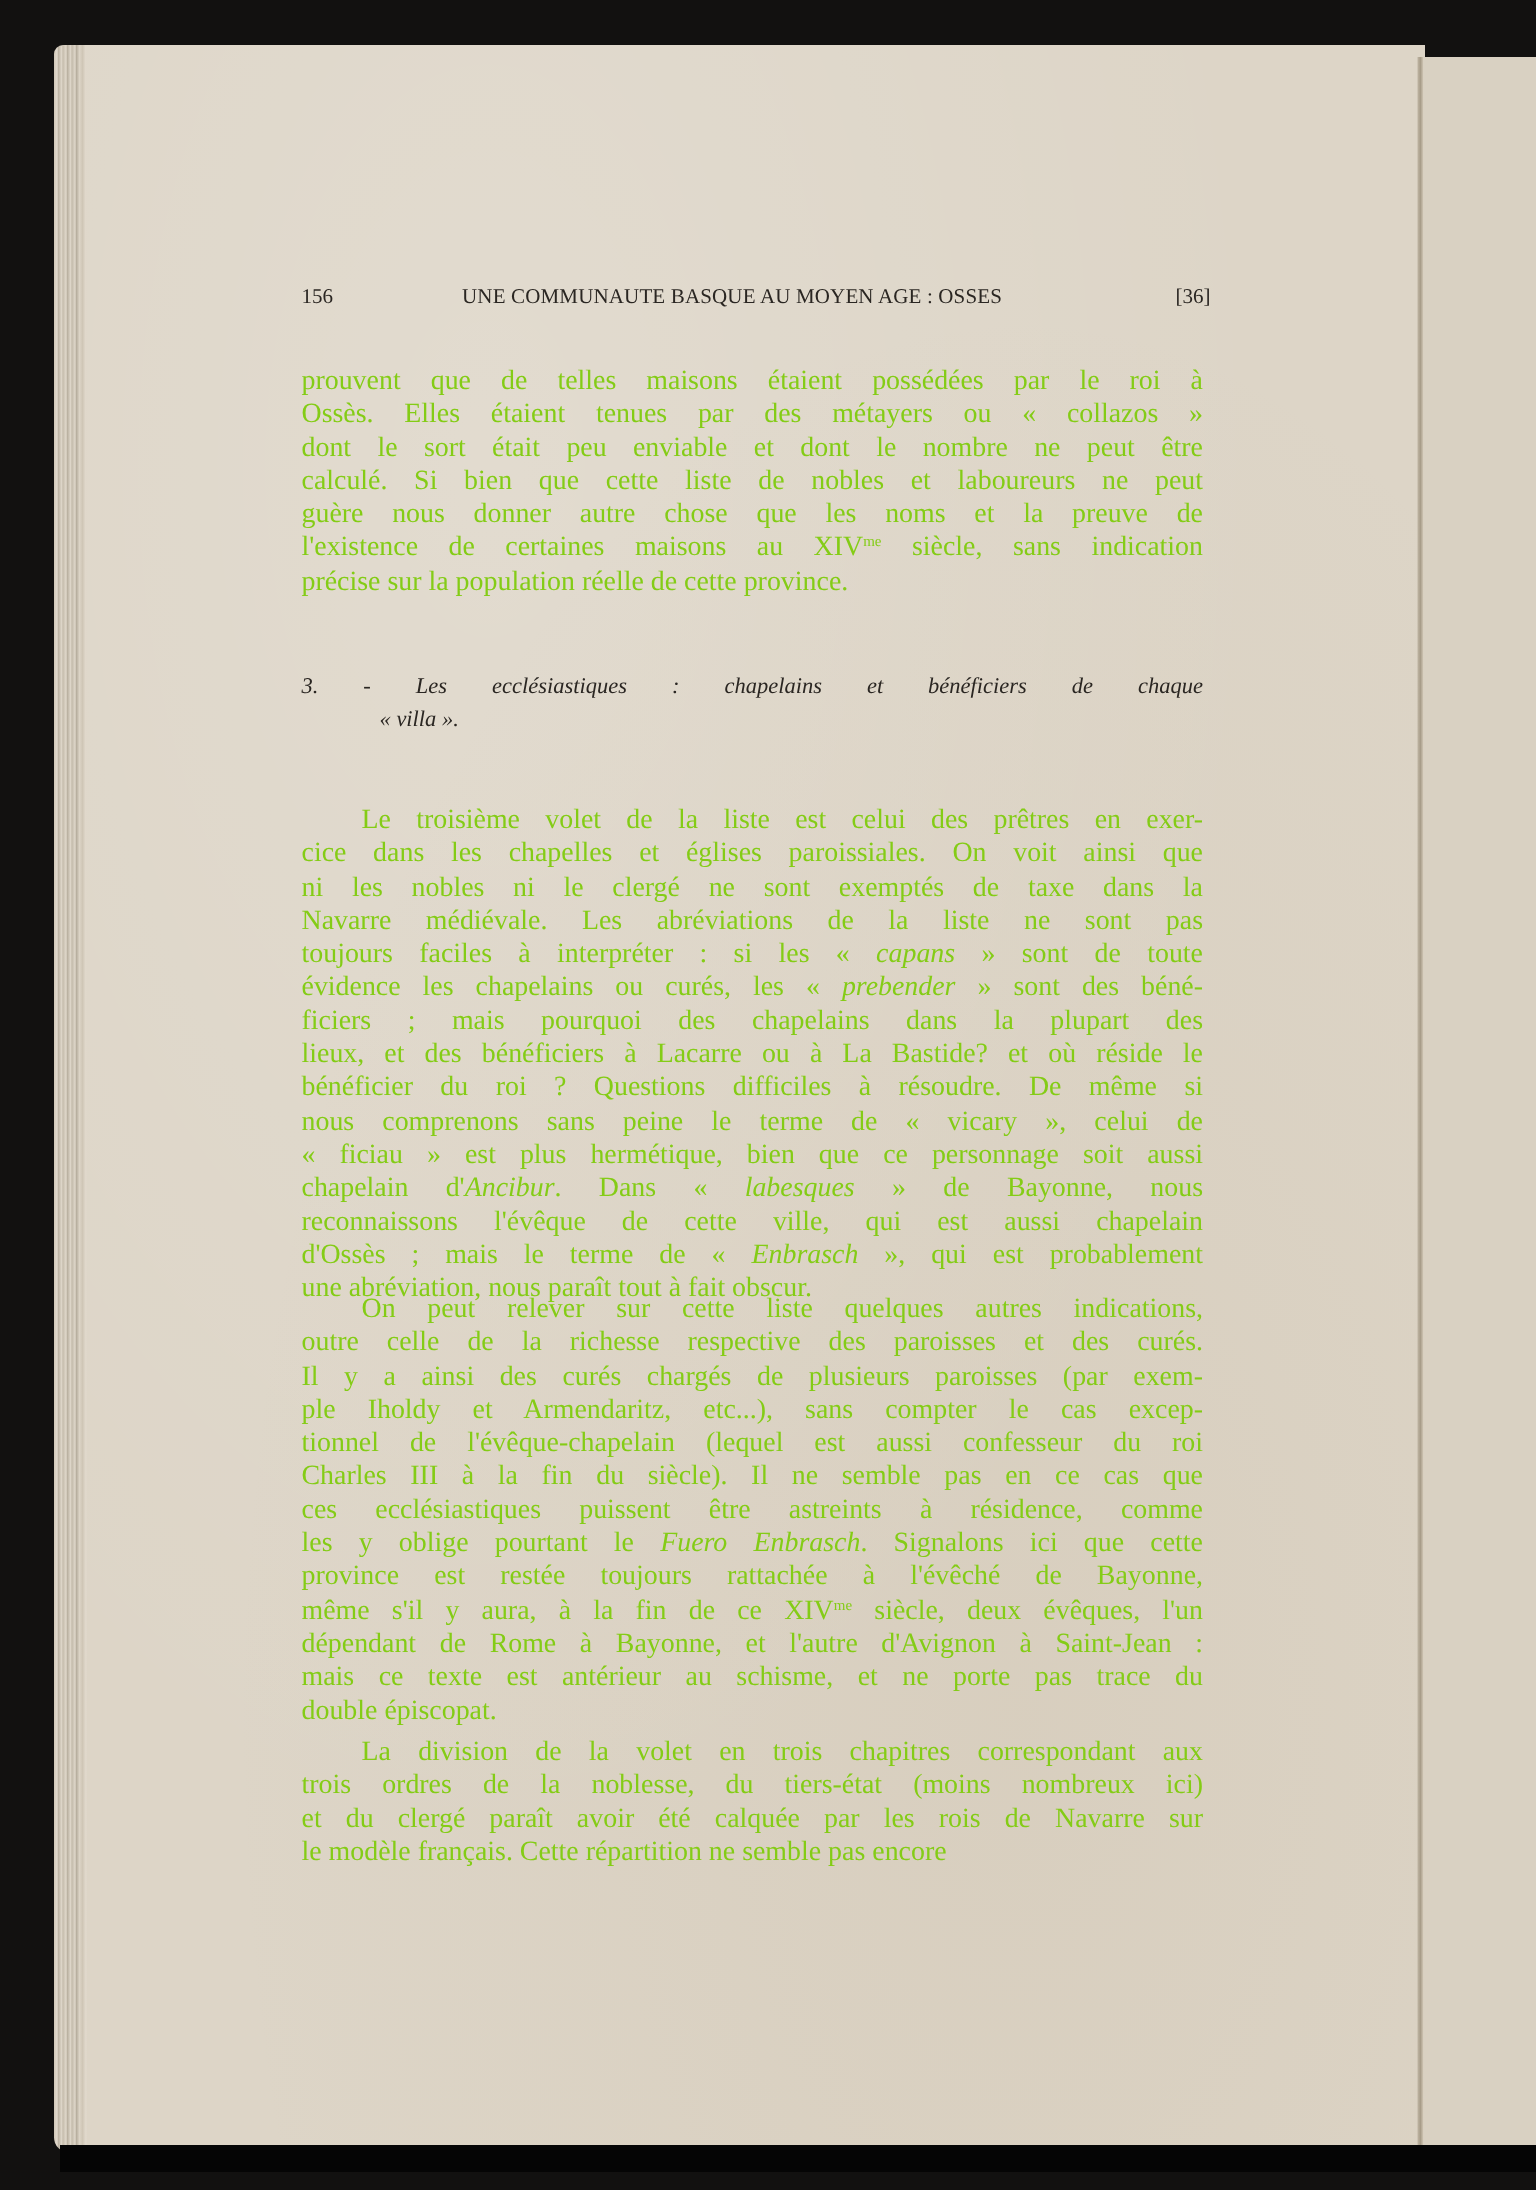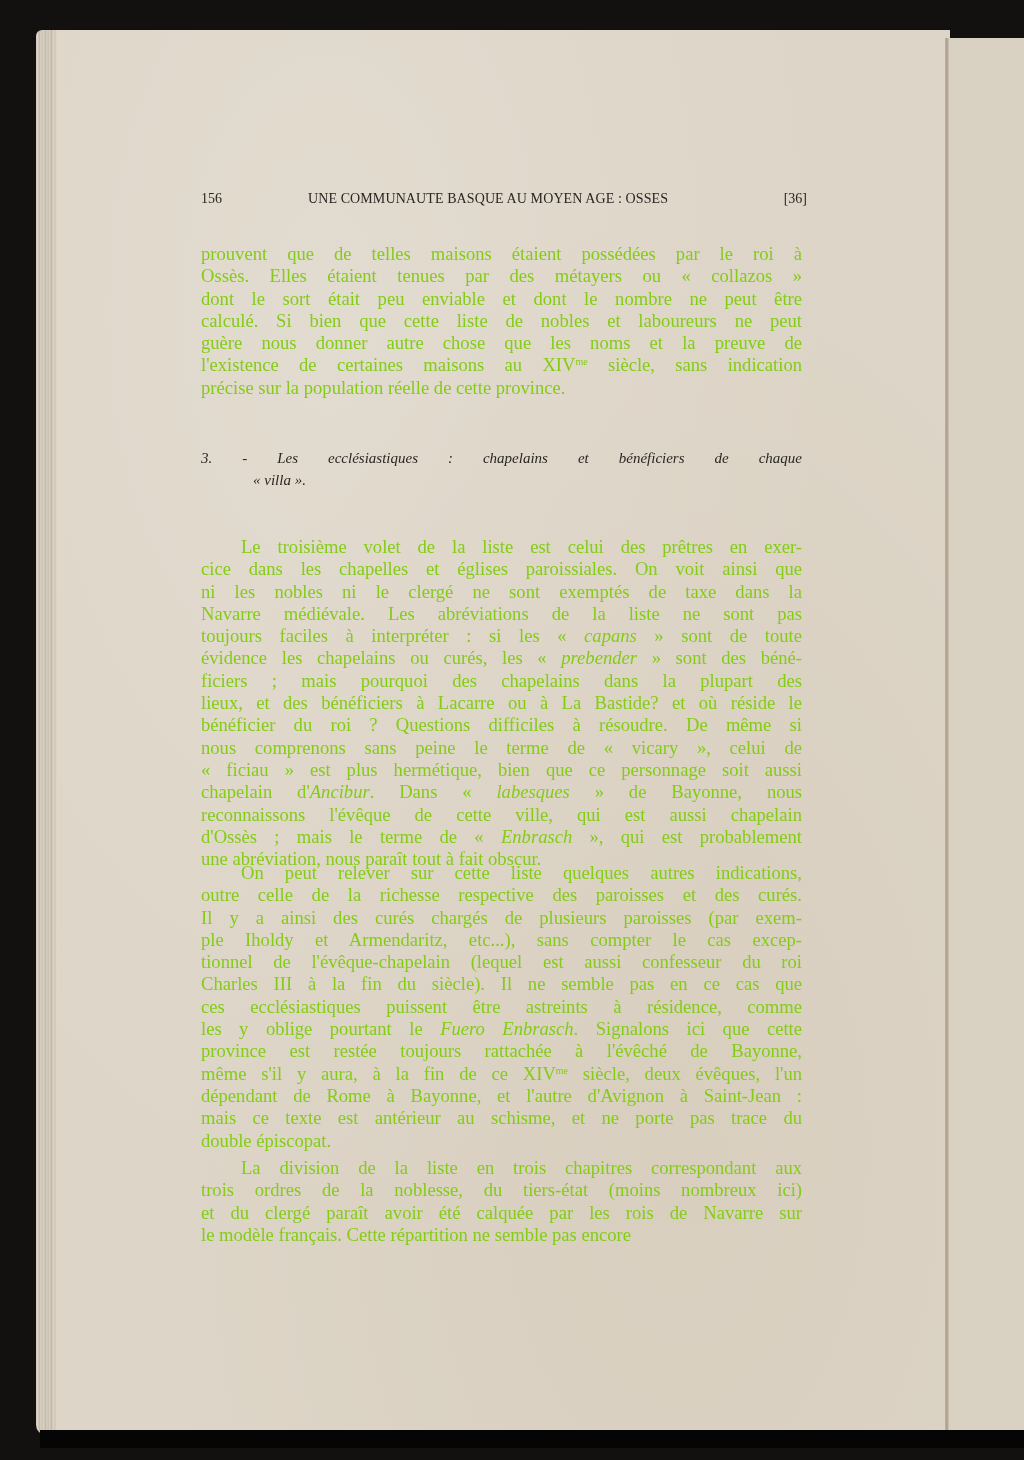--- a/index.html
+++ b/index.html
@@ -195,17 +195,17 @@
     <span class="line">ces ecclésiastiques puissent être astreints à résidence, comme</span>
     <span class="line">les y oblige pourtant le <i>Fuero Enbrasch</i>. Signalons ici que cette</span>
     <span class="line">province est restée toujours rattachée à l'évêché de Bayonne,</span>
     <span class="line">même s'il y aura, à la fin de ce XIV<sup>me</sup> siècle, deux évêques, l'un</span>
     <span class="line">dépendant de Rome à Bayonne, et l'autre d'Avignon à Saint-Jean :</span>
     <span class="line">mais ce texte est antérieur au schisme, et ne porte pas trace du</span>
     <span class="line last">double épiscopat.</span>
   </div>
 
 <div class="text" style="top:1157px;">
-    <span class="line indent">La division de la liste en trois chapitres correspondant aux</span>
+    <span class="line indent">La division de la volet en trois chapitres correspondant aux</span>
     <span class="line">trois ordres de la noblesse, du tiers-état (moins nombreux ici)</span>
     <span class="line">et du clergé paraît avoir été calquée par les rois de Navarre sur</span>
     <span class="line last">le modèle français. Cette répartition ne semble pas encore</span>
   </div>
 
 </body></html>

